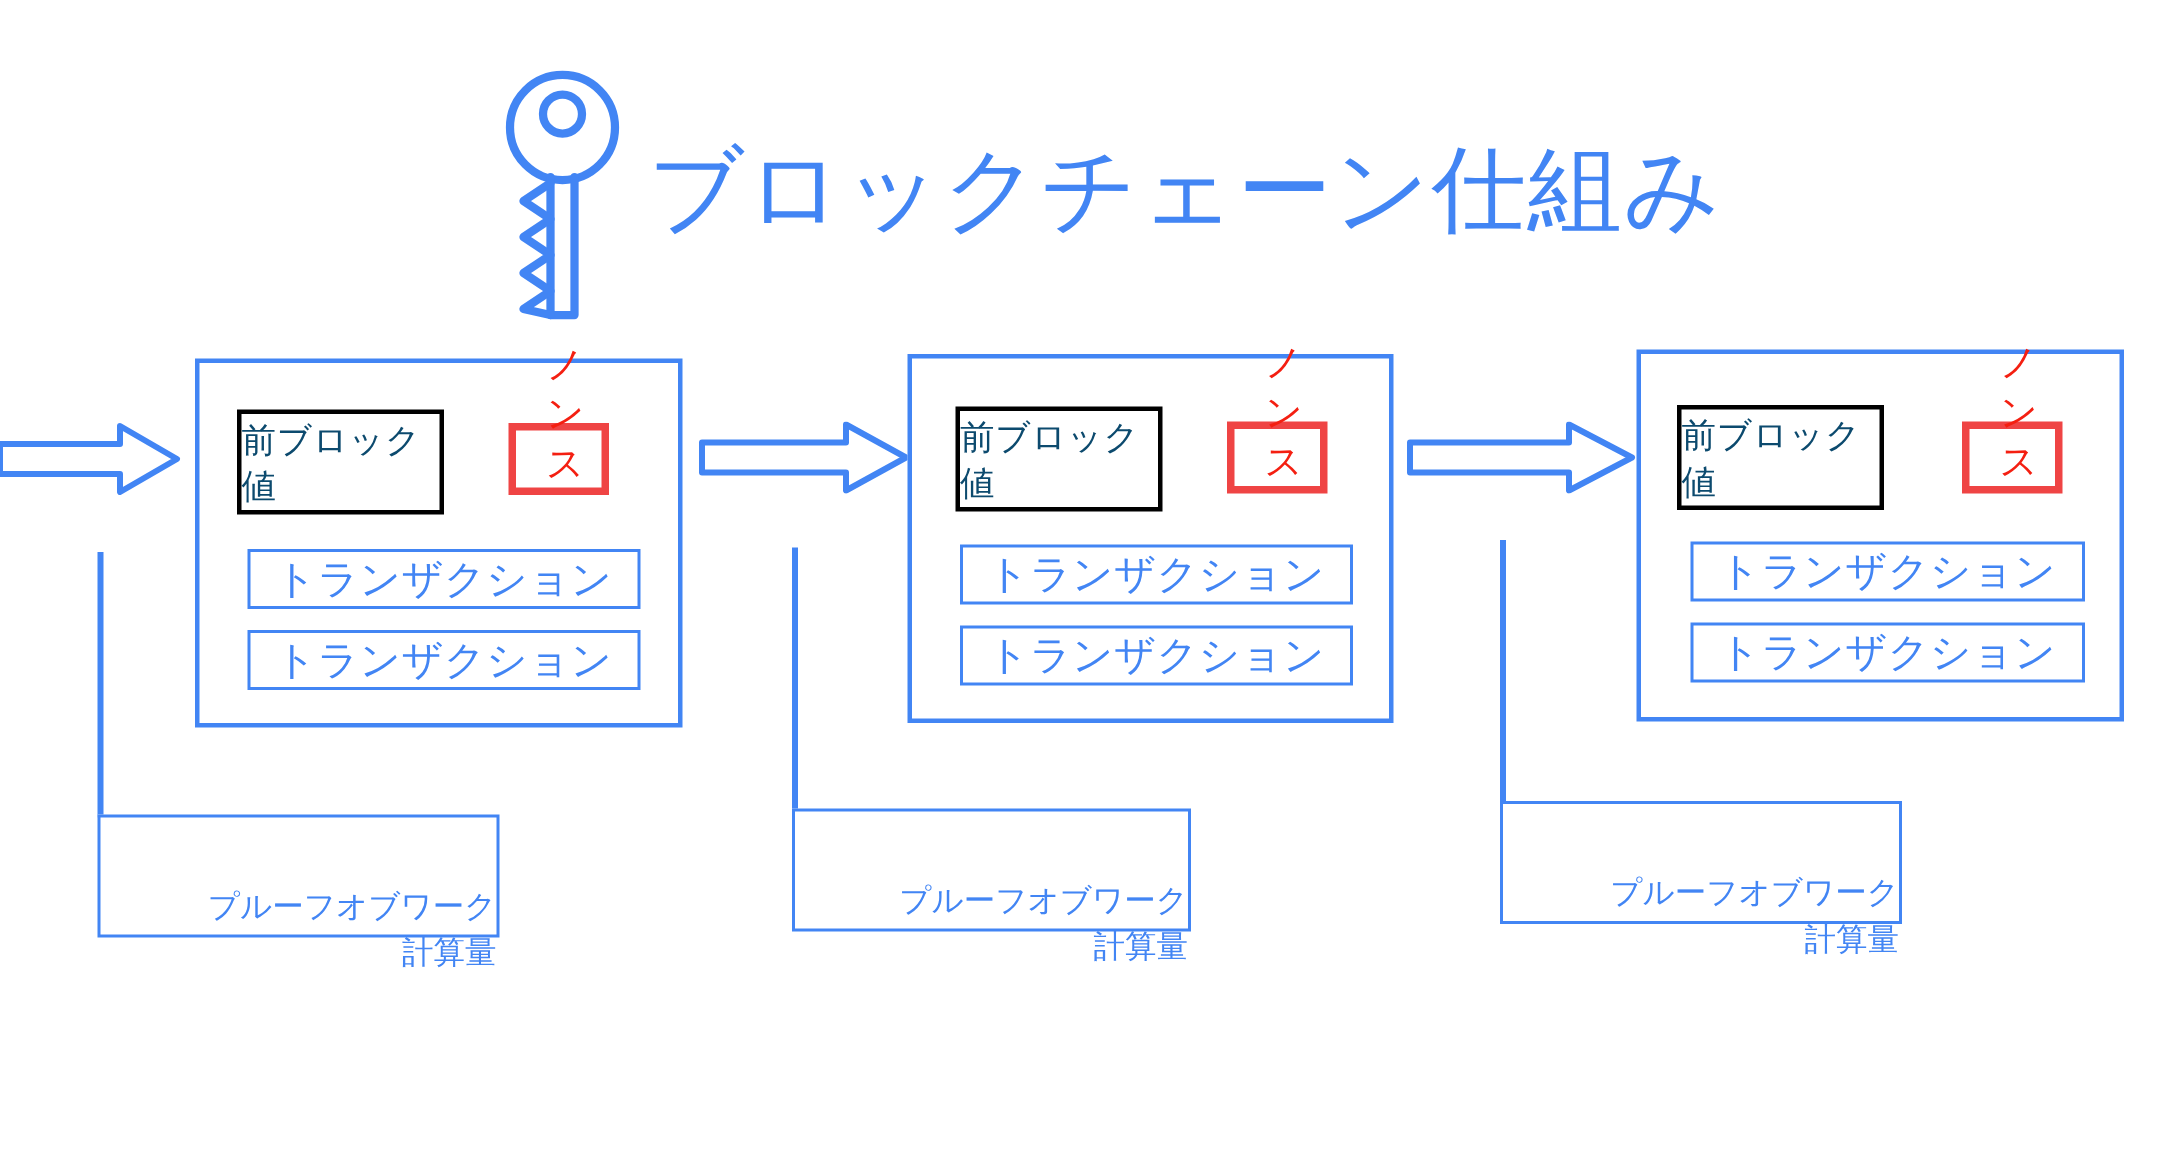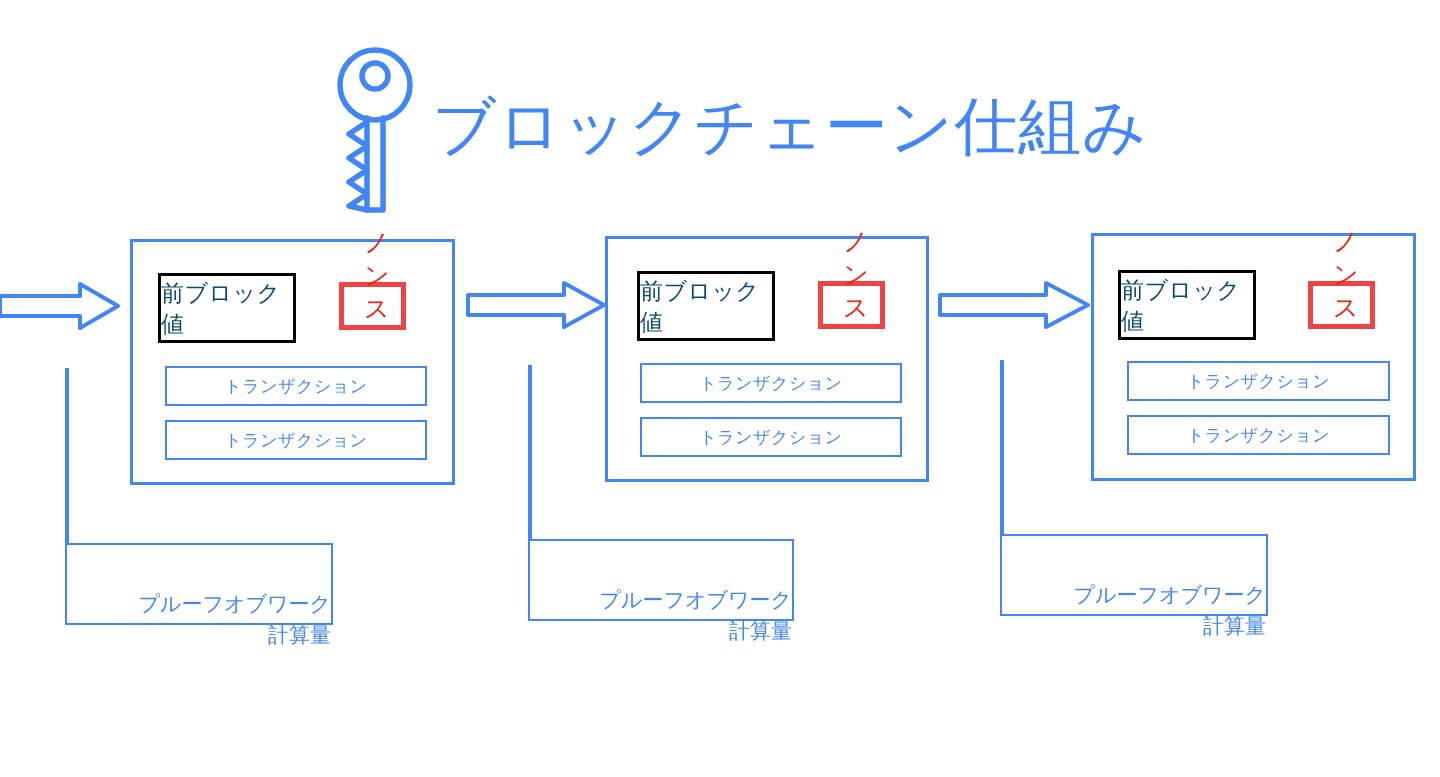--- a/index.html
+++ b/index.html
@@ -79,21 +79,21 @@
 
   .tx-box {
     position: absolute;
     box-sizing: border-box;
     border: 2.5px solid #4285f4;
     background: #ffffff;
     display: flex;
     align-items: center;
     justify-content: center;
     color: #4285f4;
-    font-size: 17px;
+    font-size: 27px;
     font-family: "DejaVu Sans", "Liberation Sans", sans-serif;
     letter-spacing: 0.5px;
   }
 
   
   .pow-box {
     position: absolute;
     box-sizing: border-box;
     border: 2.5px solid #4285f4;
     background: #ffffff;

